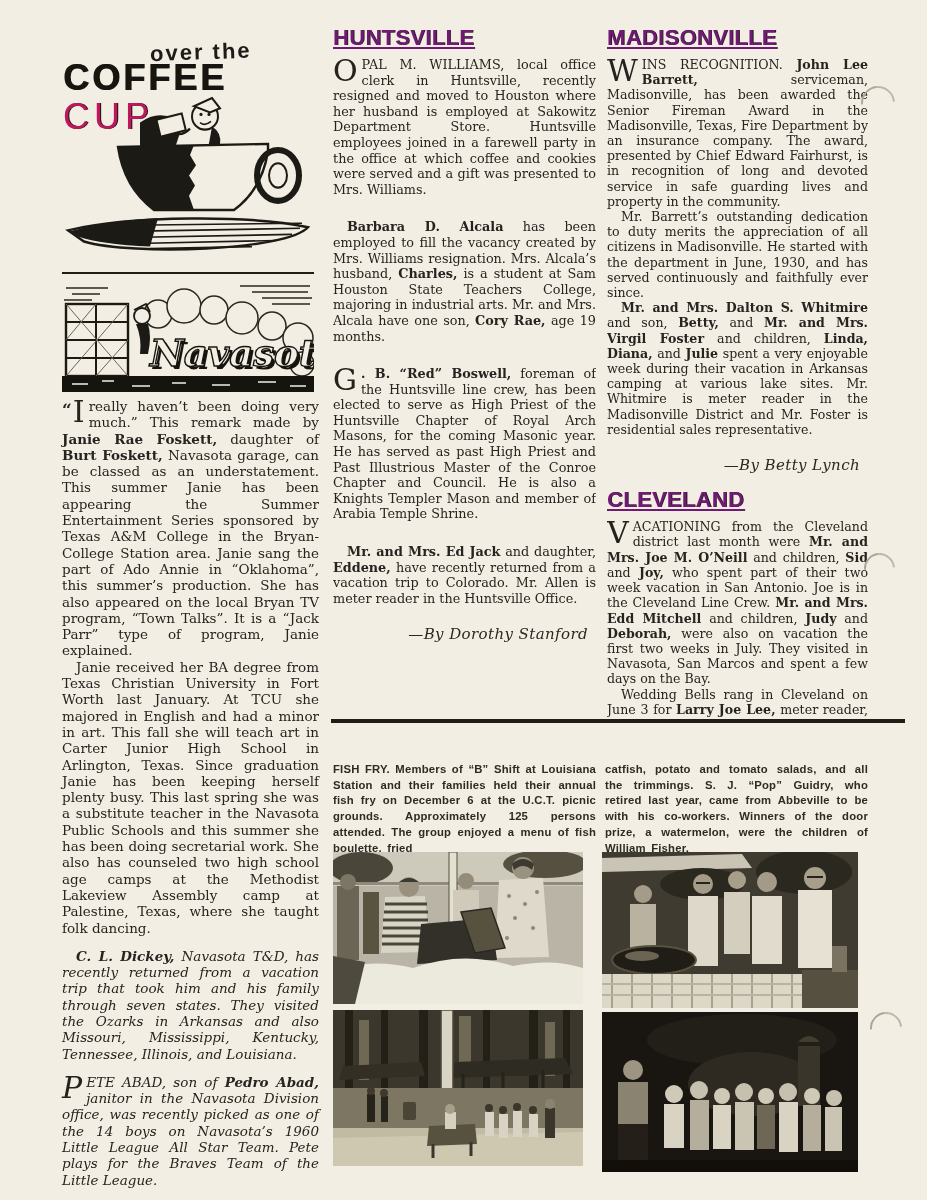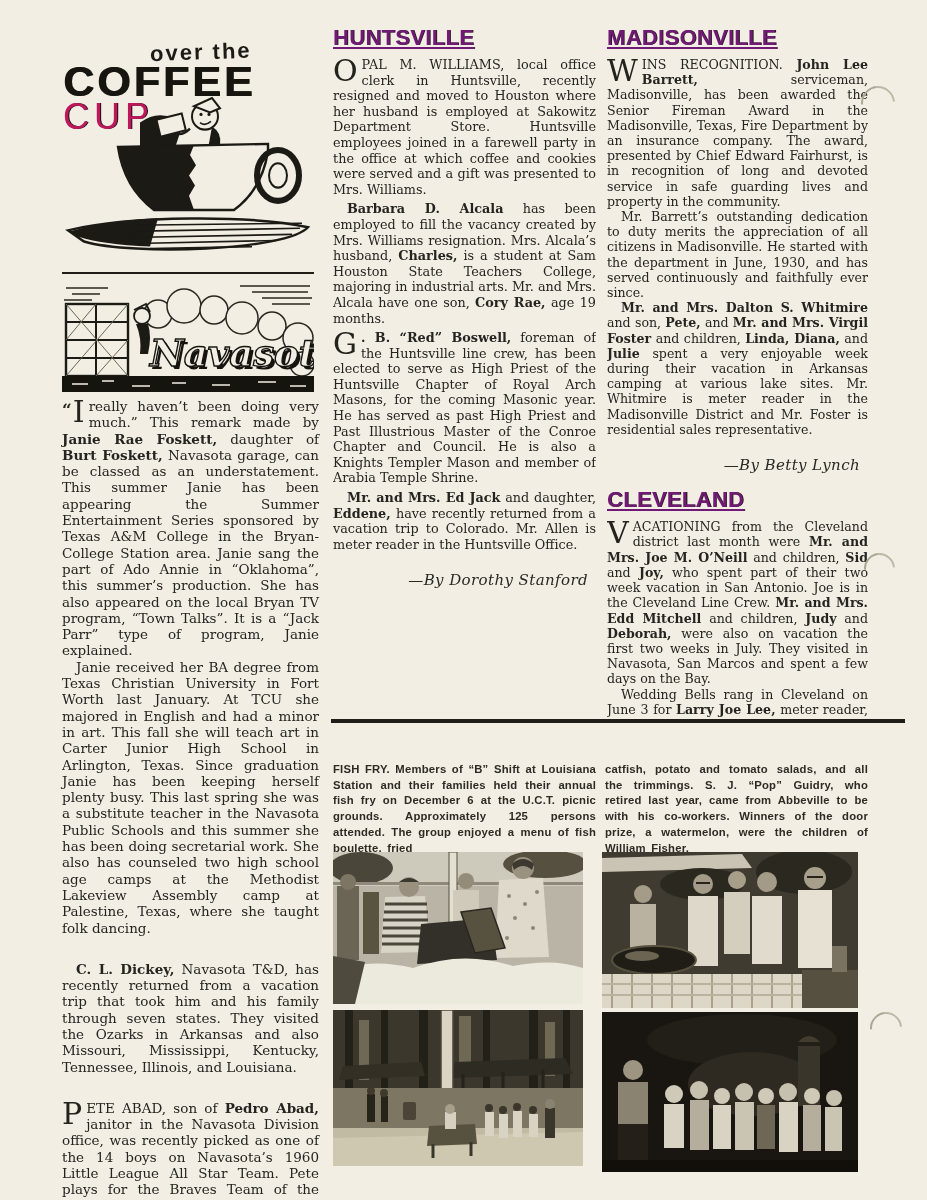--- a/index.html
+++ b/index.html
@@ -13,42 +13,42 @@
   
   .tagline{
     position:absolute;left:150px;top:38px;width:180px;
     font-family:"Liberation Sans",sans-serif;font-weight:bold;
     font-size:22px;letter-spacing:2px;color:#1d1b17;
     transform:rotate(-2deg);
   }
   .title1{
     position:absolute;left:63px;top:60px;
     font-family:"Liberation Sans",sans-serif;font-weight:bold;
-    font-size:43px;letter-spacing:3px;color:#171510;line-height:1;
+    font-size:36px;letter-spacing:3px;color:#171510;line-height:1;
     text-shadow:1px 0 0 #171510;
   }
   .title2{
     position:absolute;left:63px;top:99px;
     font-family:"Liberation Sans",sans-serif;font-weight:normal;
     font-size:36px;letter-spacing:5px;color:#be185d;line-height:1;
     text-shadow:1px 0 0 #171510;
   }
   .cup-art{position:absolute;left:62px;top:92px;width:252px;height:178px;}
   .masthead-rule{position:absolute;left:62px;top:272px;width:252px;height:2px;background:#201d18;}
   .banner-art{position:absolute;left:62px;top:280px;width:252px;height:112px;}
 
   
   .col{position:absolute;}
   .col1{left:62px;top:398px;width:257px;font-size:13.5px;line-height:16.3px;}
   .col2{left:333px;top:27px;width:263px;height:692px;overflow:hidden;font-size:12.8px;line-height:15.6px;}
   .col3{left:607px;top:27px;width:261px;height:690px;overflow:hidden;font-size:12.6px;line-height:15.2px;}
   .col p{margin:0;text-align:justify;}
   .col p.indent{text-indent:14px;}
-  .col p.gap{margin-top:4px;}
-  .col1 p.gap{margin-top:25px;}
+  .col p.gap{margin-top:22px;}
+  .col1 p.gap{margin-top:12px;font-style:italic;}
   .dropcap{
     float:left;font-family:"DejaVu Serif",serif;
     font-size:30px;line-height:25px;padding:1px 4px 0 0;color:#24221d;
   }
   .dropcap-pre{
     float:left;font-weight:bold;font-size:17px;line-height:24px;padding:0 1px 0 0;
   }
   h2.heading{
     font-family:"Liberation Sans",sans-serif;font-weight:bold;
     font-size:22px;line-height:1;letter-spacing:.3px;color:#701a75;
@@ -174,21 +174,21 @@
         <p class="indent gap"><b>Mr. and Mrs. Ed Jack</b> and daughter, <b>Eddene,</b> have recently returned from a vacation trip to Colorado. Mr. Allen is meter reader in the Huntsville Office.</p>
       </div>
     <div class="byline">—By Dorothy Stanford</div>
   </section>
 
   <section class="col col3">
     <h2 class="heading">MADISONVILLE</h2>
     <div>
         <p class=""><span class="dropcap">W</span>INS RECOGNITION. <b>John Lee Barrett,</b> serviceman, Madisonville, has been awarded the Senior Fireman Award in the Madisonville, Texas, Fire Department by an insurance company. The award, presented by Chief Edward Fairhurst, is in recognition of long and devoted service in safe guarding lives and property in the community.</p>
         <p class="indent ">Mr. Barrett’s outstanding dedication to duty merits the appreciation of all citizens in Madisonville. He started with the department in June, 1930, and has served continuously and faithfully ever since.</p>
-        <p class="indent "><b>Mr. and Mrs. Dalton S. Whitmire</b> and son, <b>Pete,</b> and <b>Mr. and Mrs. Virgil Foster</b> and children, <b>Linda, Diana,</b> and <b>Julie</b> spent a very enjoyable week during their vacation in Arkansas camping at various lake sites. Mr. Whitmire is meter reader in the Madisonville District and Mr. Foster is residential sales representative.</p>
+        <p class="indent "><b>Mr. and Mrs. Dalton S. Whitmire</b> and son, <b>Betty,</b> and <b>Mr. and Mrs. Virgil Foster</b> and children, <b>Linda, Diana,</b> and <b>Julie</b> spent a very enjoyable week during their vacation in Arkansas camping at various lake sites. Mr. Whitmire is meter reader in the Madisonville District and Mr. Foster is residential sales representative.</p>
       </div>
     <div class="byline">—By Betty Lynch</div>
     <h2 class="heading mid">CLEVELAND</h2>
     <div>
         <p class=""><span class="dropcap">V</span>ACATIONING from the Cleveland district last month were <b>Mr. and Mrs. Joe M. O’Neill</b> and children, <b>Sid</b> and <b>Joy,</b> who spent part of their two week vacation in San Antonio. Joe is in the Cleveland Line Crew. <b>Mr. and Mrs. Edd Mitchell</b> and children, <b>Judy</b> and <b>Deborah,</b> were also on vacation the first two weeks in July. They visited in Navasota, San Marcos and spent a few days on the Bay.</p>
         <p class="indent ">Wedding Bells rang in Cleveland on June 3 for <b>Larry Joe Lee,</b> meter reader, and <b>Miss Billy Ruth Smith.</b> They were</p>
       </div>
   </section>
 
   <div class="section-rule"></div>

